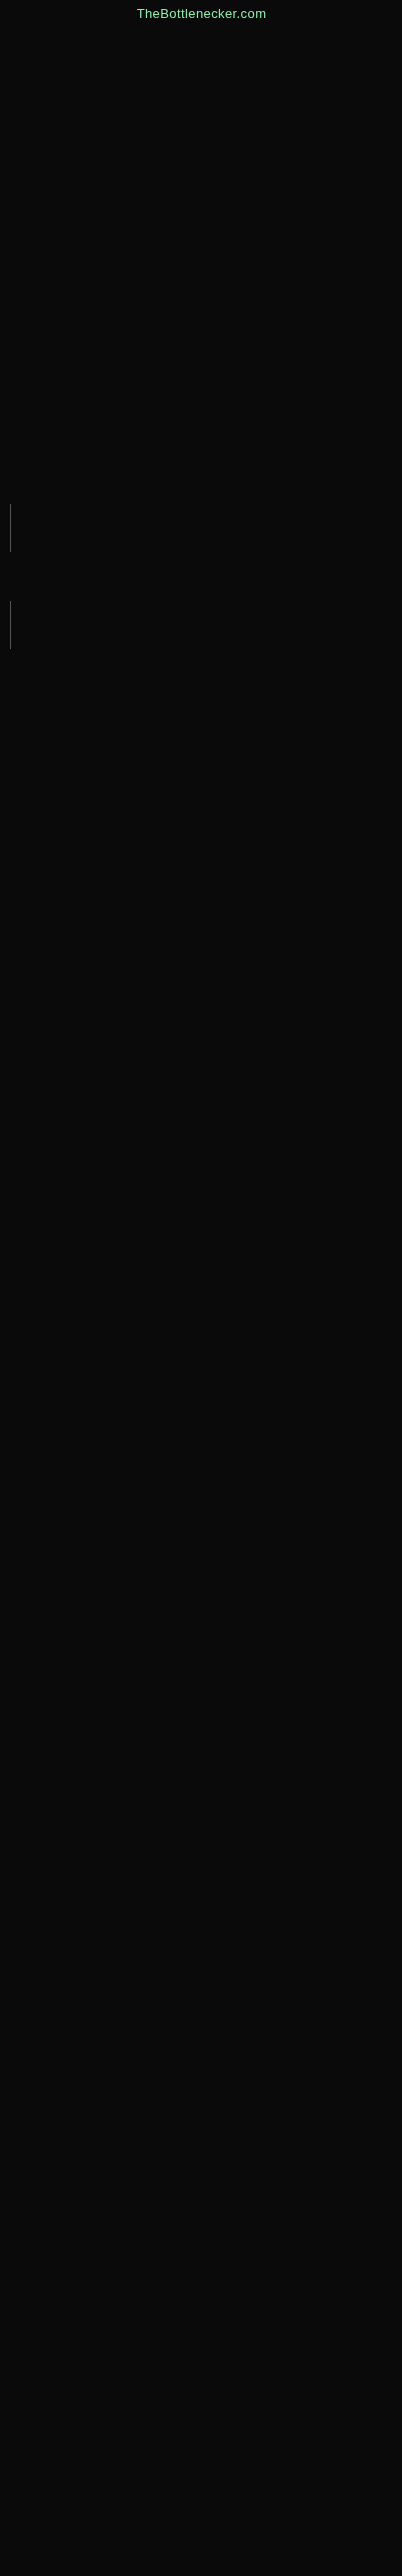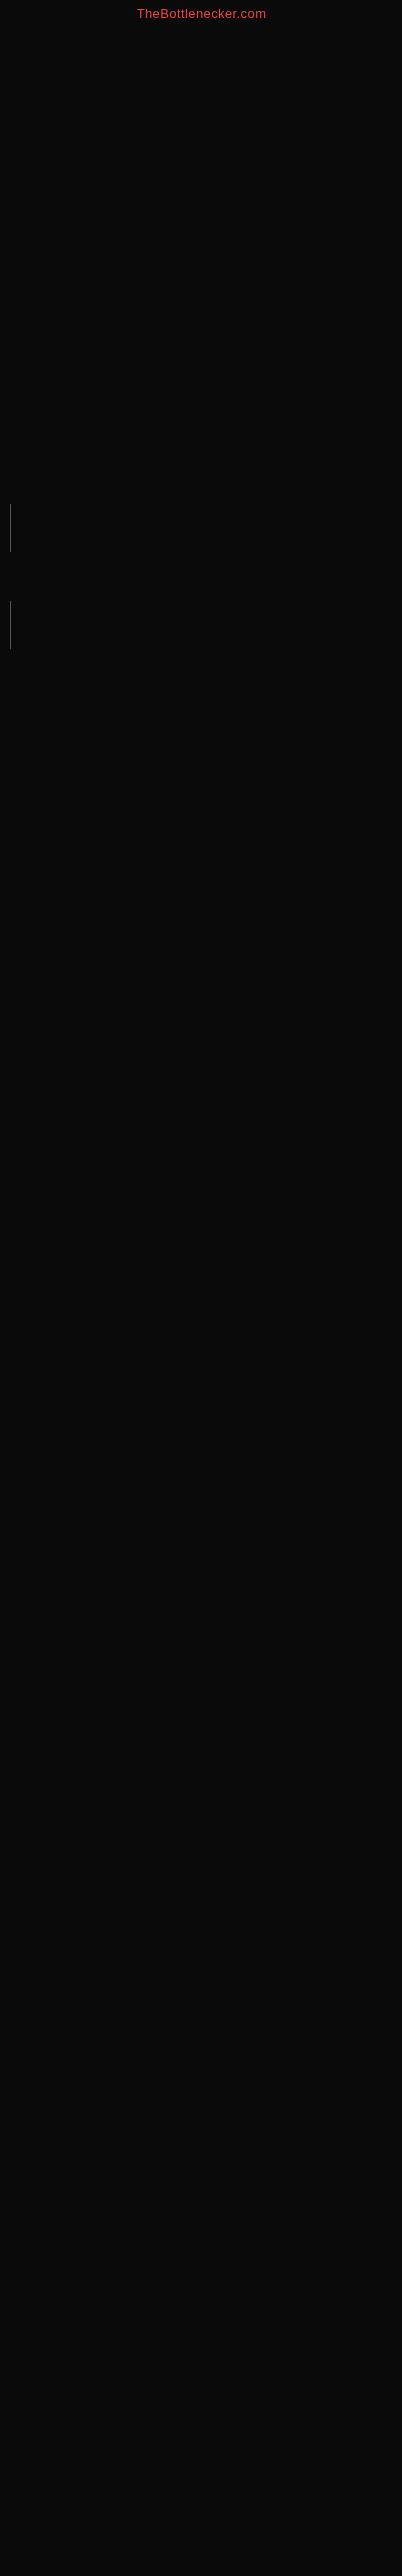--- a/index.html
+++ b/index.html
@@ -10,21 +10,21 @@
 
     body {
       background-color: #0a0a0a;
       width: 403px;
       min-height: 2576px;
       font-family: Arial, sans-serif;
       position: relative;
     }
 
     .site-title {
-      color: #ef4444;
+      color: #86efac;
       font-size: 13px;
       text-align: center;
       padding-top: 6.4px;
       letter-spacing: 0.4px;
     }
 
     .chart-area {
       width: 100%;
       height: 1835px;
       background-color: #0a0a0a;

